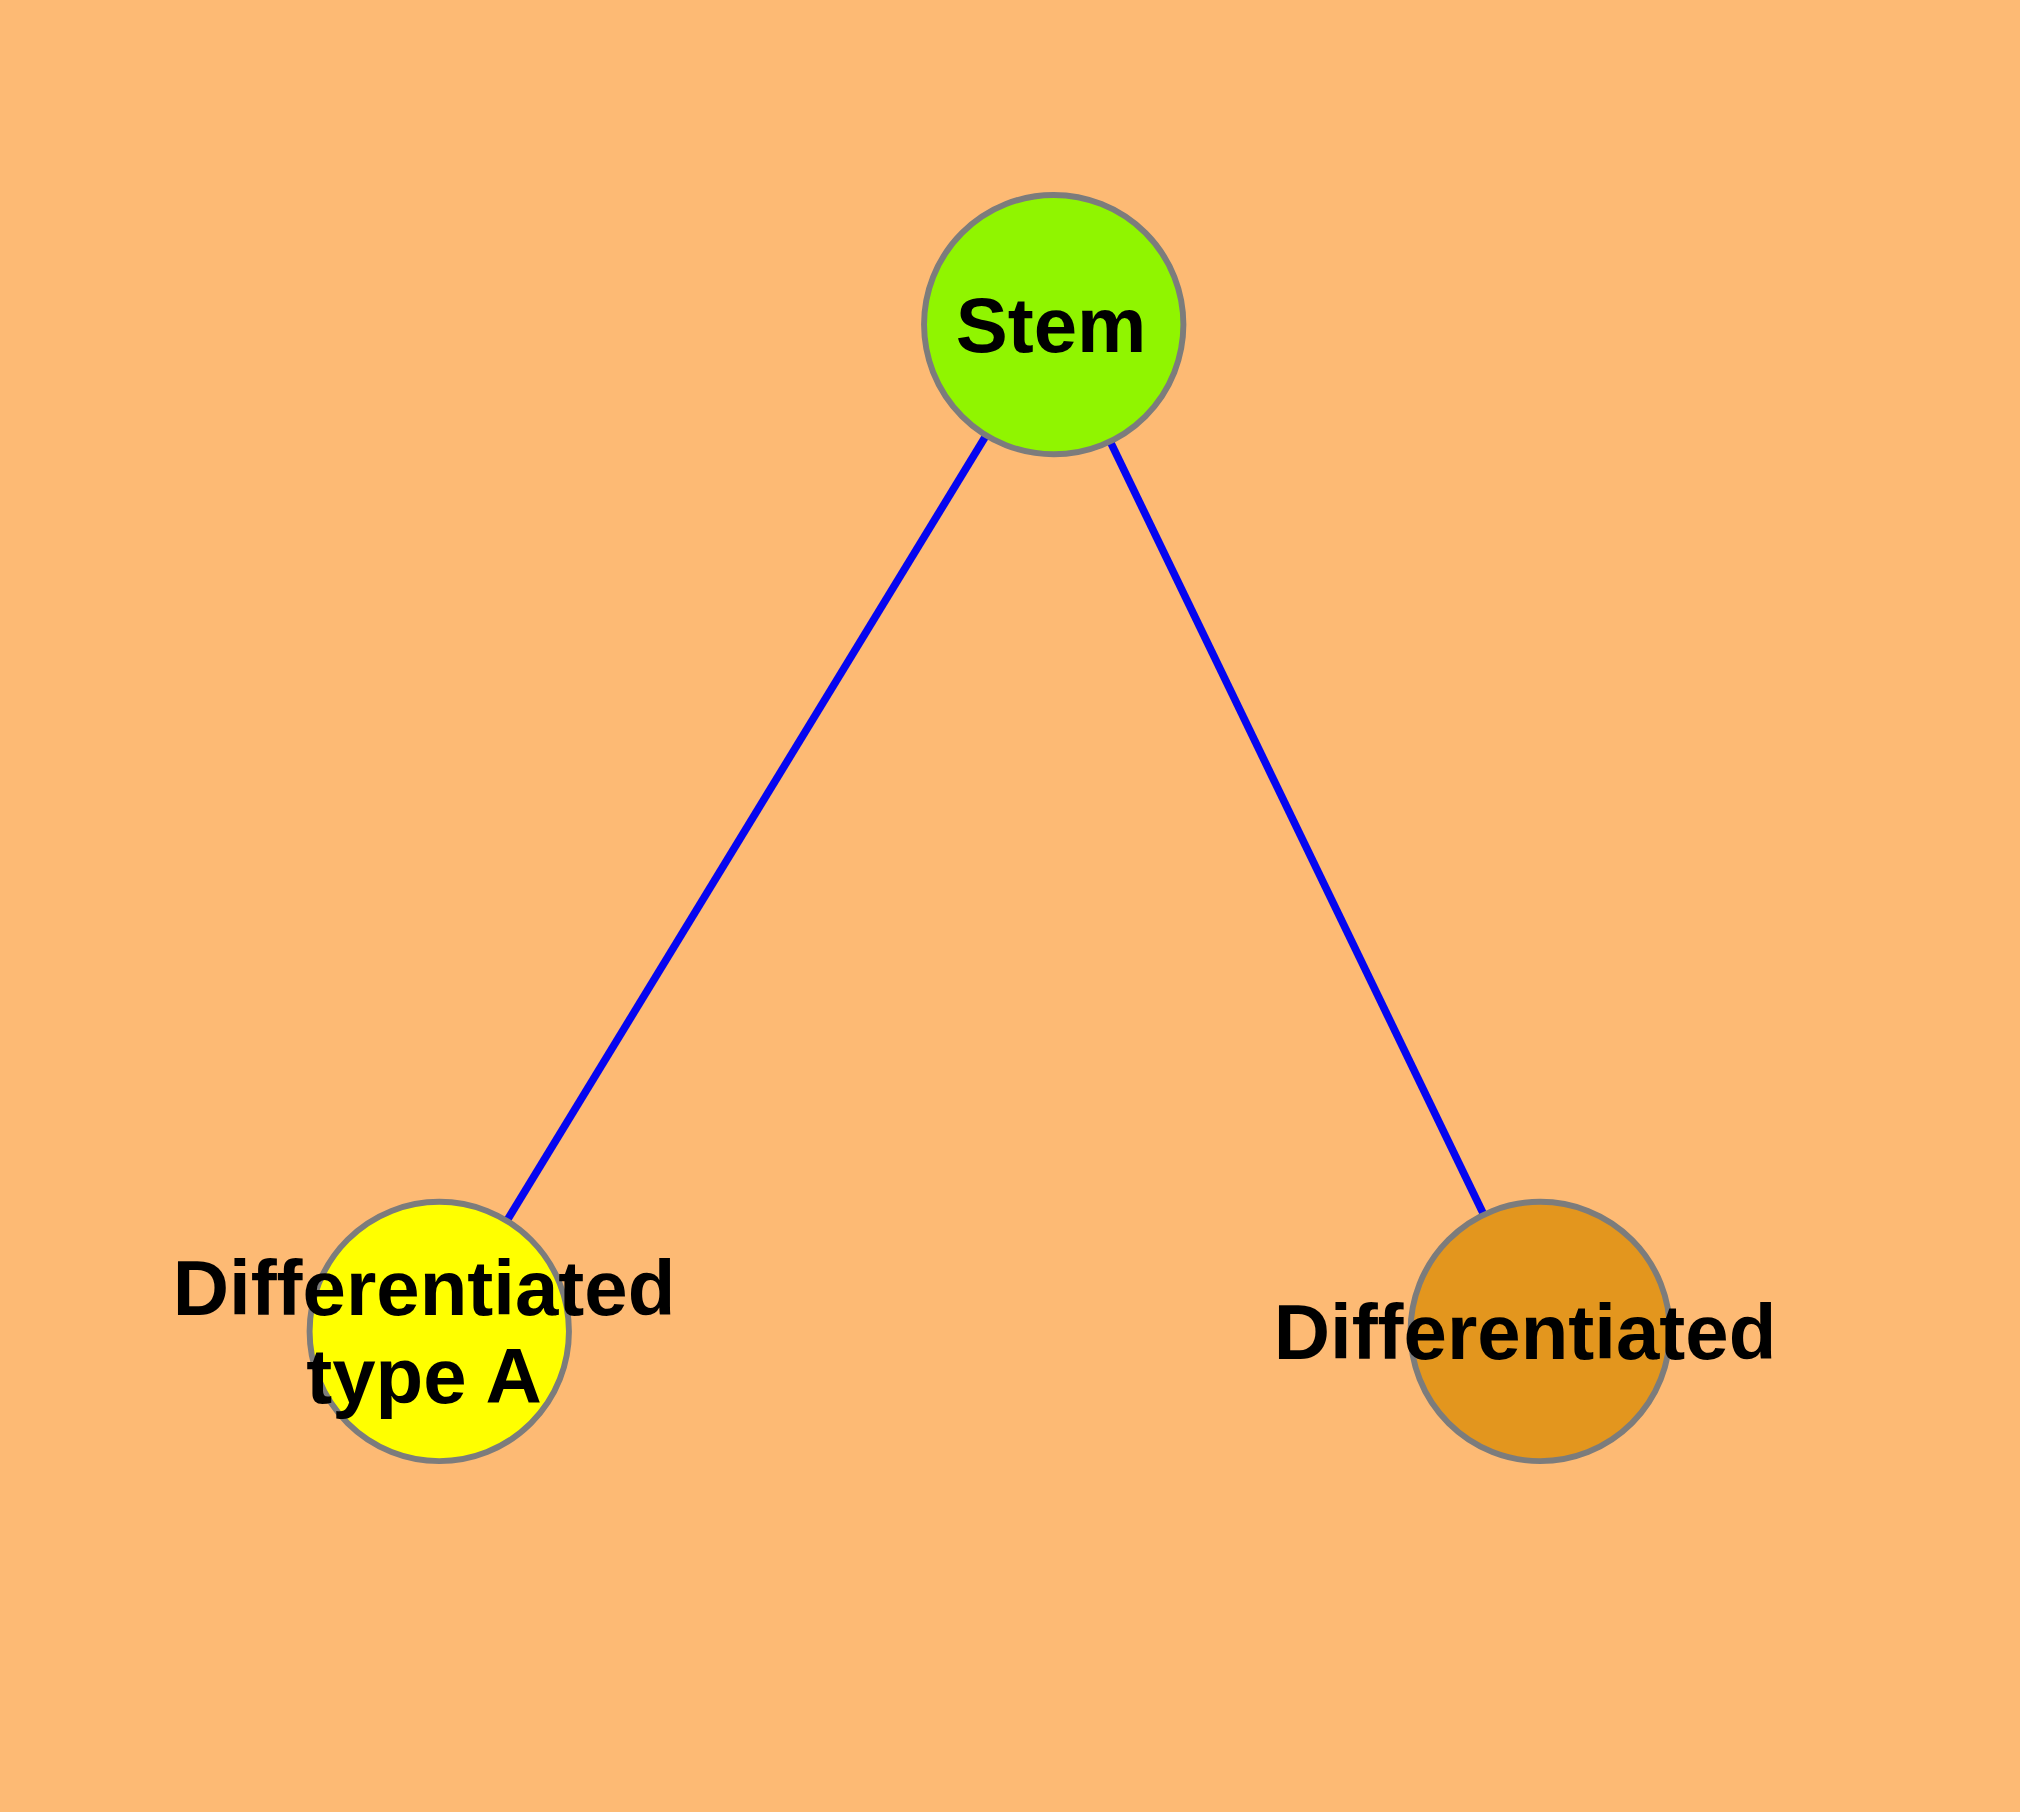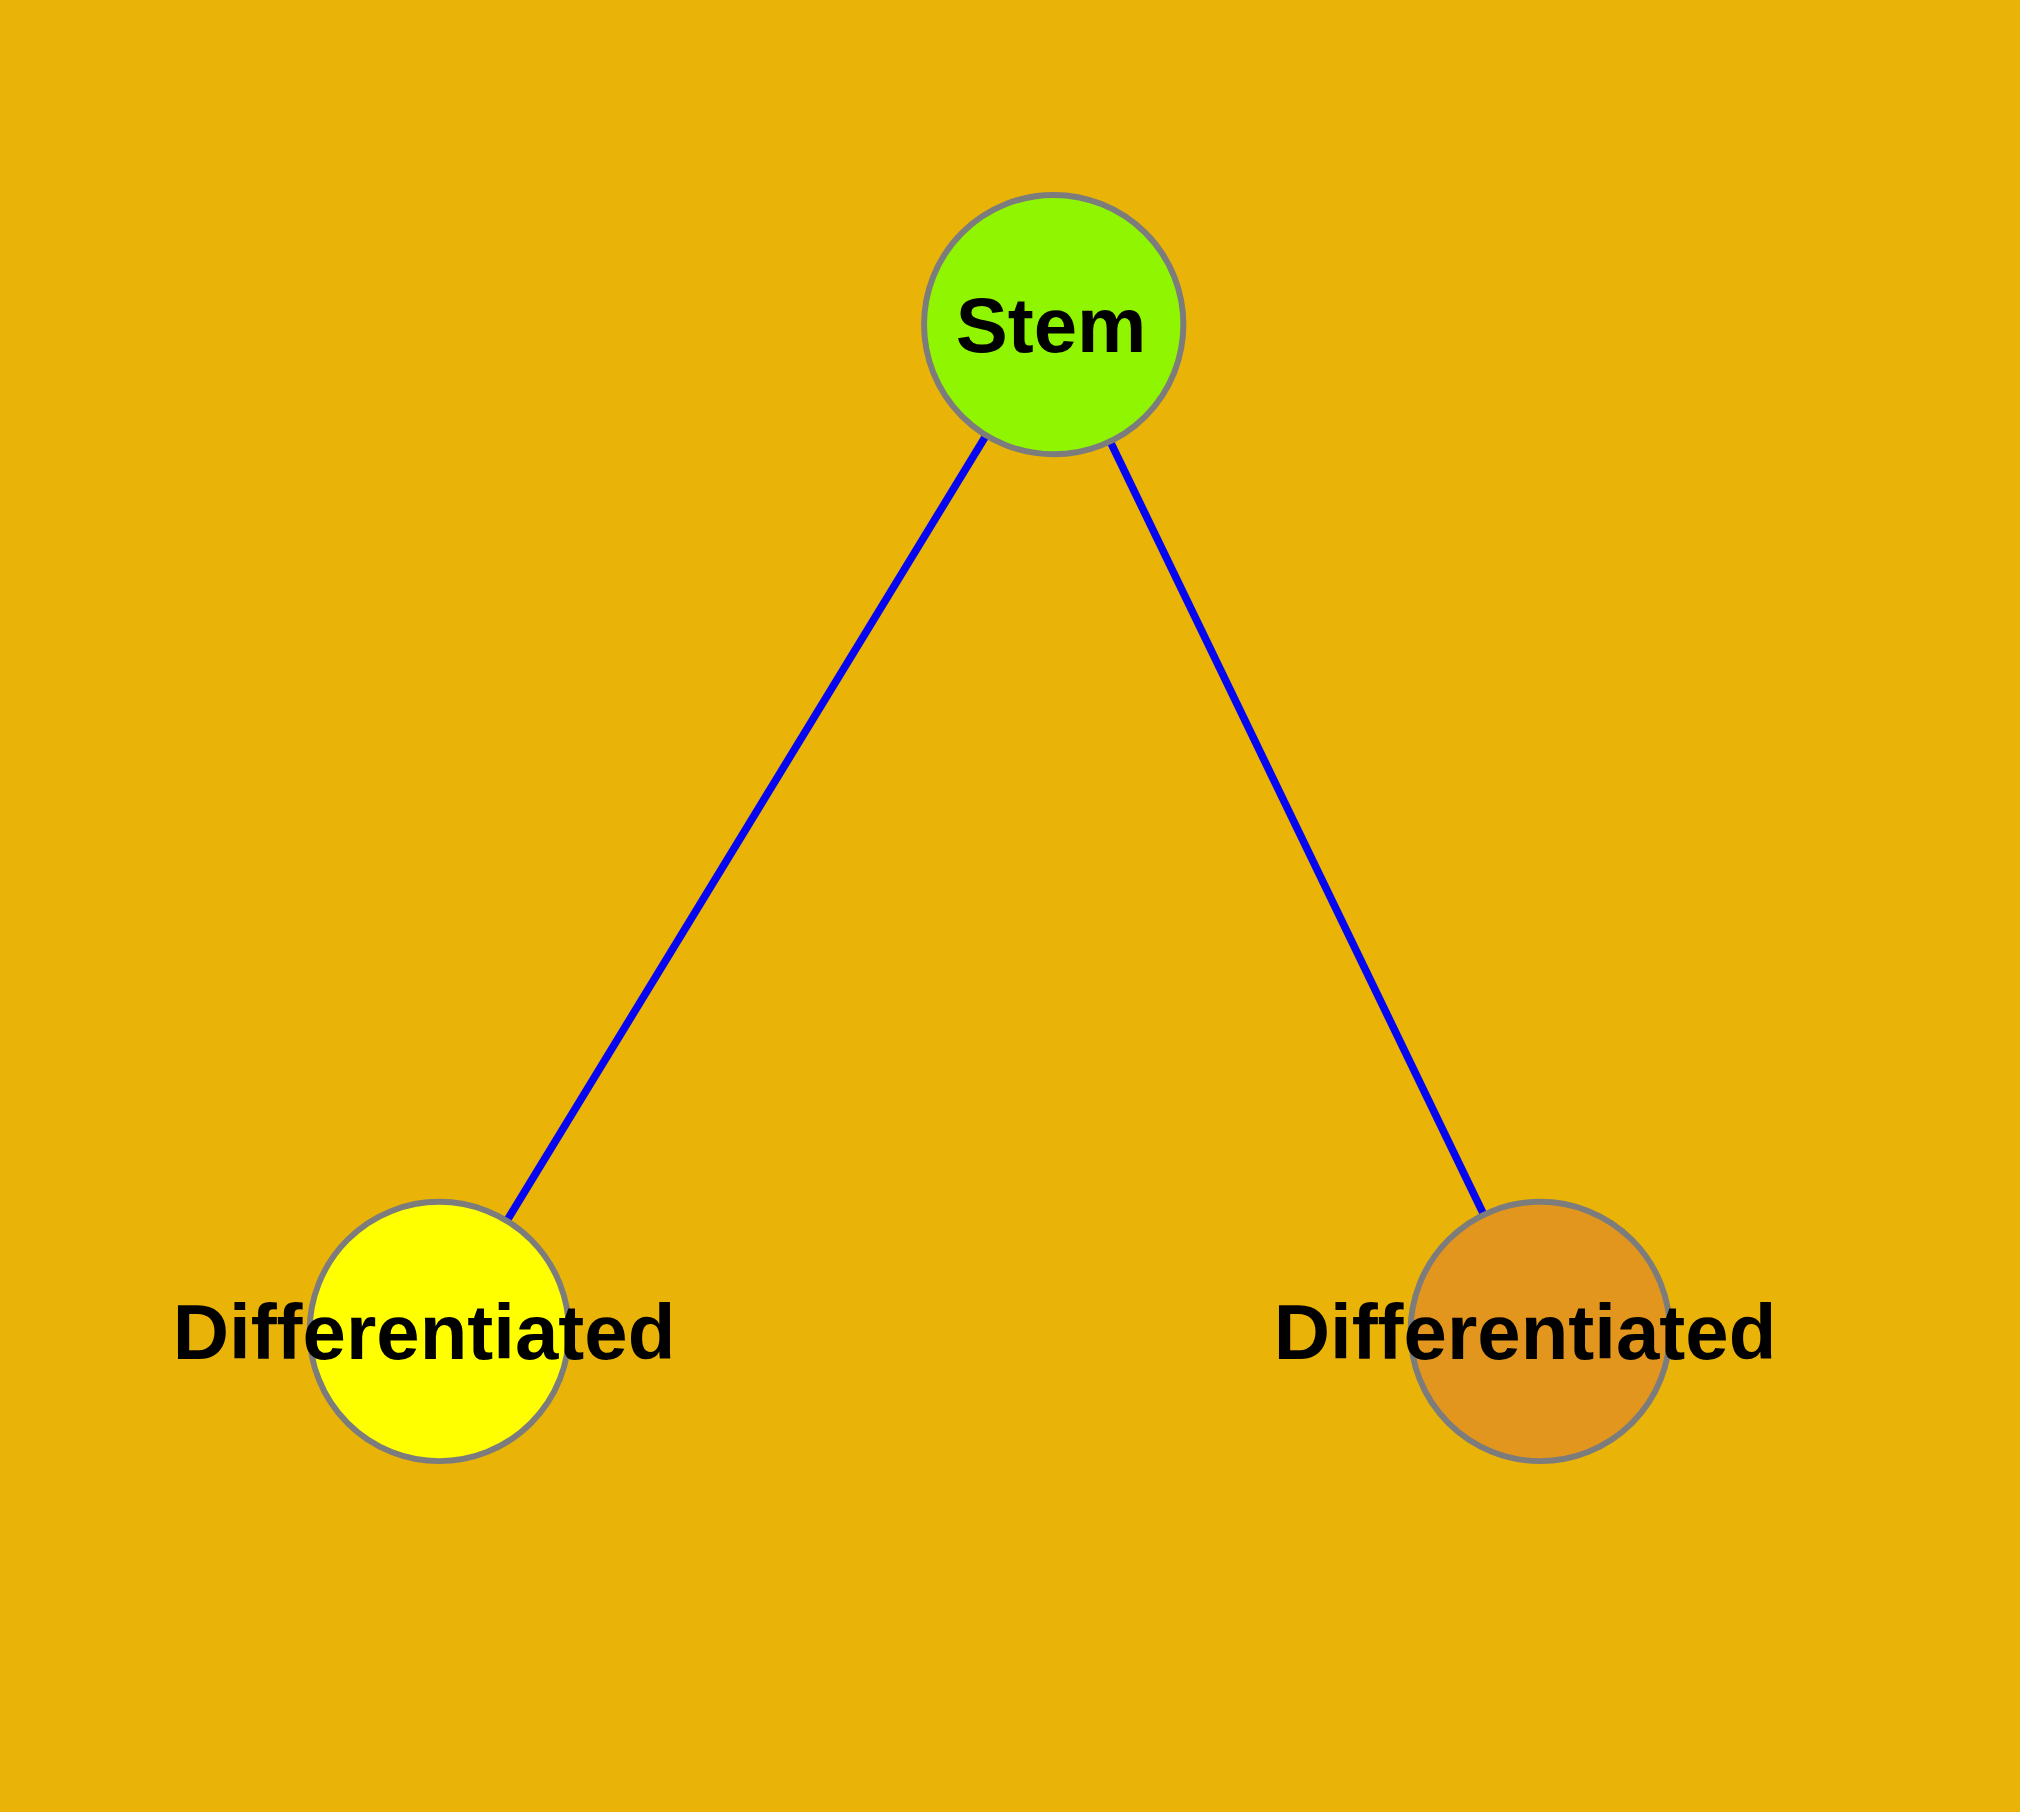--- a/index.html
+++ b/index.html
@@ -28,39 +28,40 @@
     font-size: 78px;
     line-height: 88px;
     text-align: center;
     white-space: nowrap;
     letter-spacing: 0px;
   }
 </style>
 </head>
 <body>
 
-<div class="canvas" style="background: #eab308;">
+<div class="canvas" style="background: #fdba74;">
 
   <svg class="graph-svg" viewBox="0 0 2384 2138" xmlns="http://www.w3.org/2000/svg">
 
     <line x1="1243" y1="383" x2="518" y2="1571" stroke-width="9" stroke="#0505f0"></line>
 
     <line x1="1243" y1="383" x2="1817" y2="1571" stroke-width="9" stroke="#0505f0"></line>
 
     <circle cx="1243" cy="383" r="153" stroke-width="7" fill="#90f500" stroke="#7c7c7c"></circle>
 
     <circle cx="518" cy="1571" r="153" stroke-width="7" fill="#ffff00" stroke="#7c7c7c"></circle>
 
     <circle cx="1817" cy="1571" r="153" stroke-width="7" fill="#e3961e" stroke="#7c7c7c"></circle>
   </svg>
 
   <div class="node-label" style="left: 1051px; top: 325px; color: rgb(0, 0, 0);">Stem</div>
 
   <div class="node-label" style="left: 424px; top: 1332px; color: rgb(0, 0, 0);">
     <div>Differentiated</div>
+    <div>type A</div>
   </div>
 
   <div class="node-label" style="left: 1525px; top: 1332px; color: rgb(0, 0, 0);">
     <div>Differentiated</div>
   </div>
 
 </div>
 
 
 </body></html>

